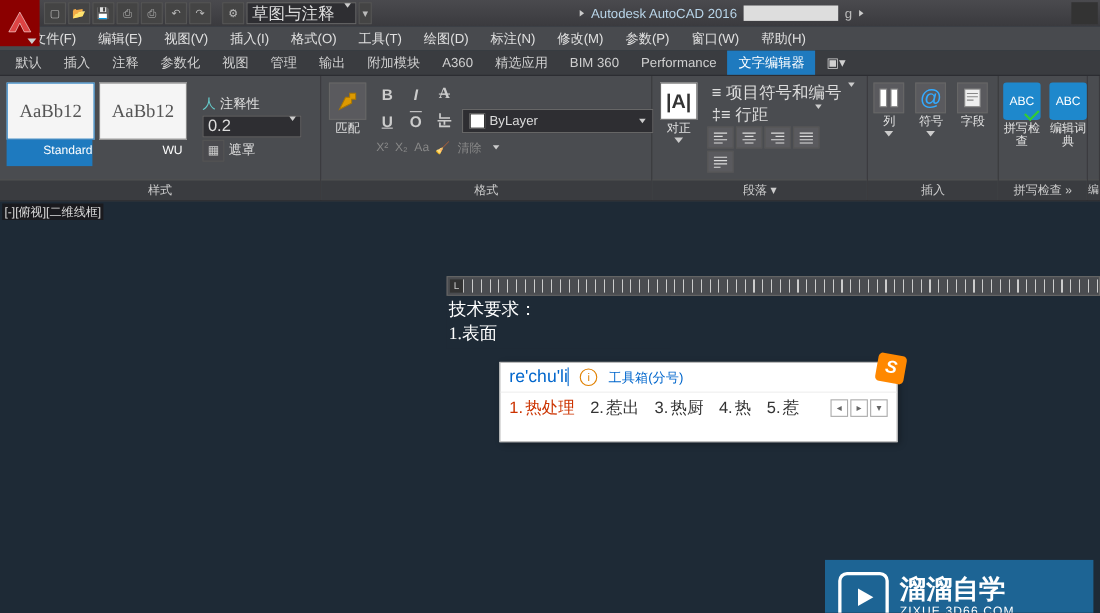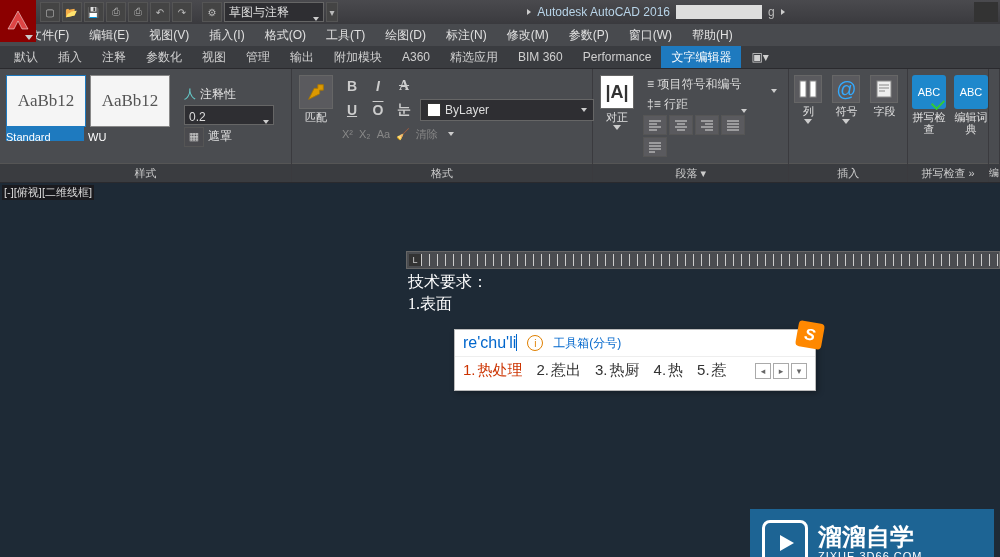--- a/index.html
+++ b/index.html
@@ -18,24 +18,24 @@
 .menu-item{padding:2px 10px;color:#e0e0e0;font-size:12px;cursor:default}
 .tabbar{height:22px;background:#3a3c40;display:flex;align-items:center;padding-left:4px;border-bottom:1px solid #2a2a2e}
 .tab{padding:3px 10px;color:#d0d0d0;font-size:12px;height:16px;display:flex;align-items:center}
 .tab.active{background:#1e7abf;color:#fff}
 .ribbon{overflow:hidden;background:#4a4c50;border-bottom:1px solid #2a2a2e;display:flex}
 .panel{border-right:1px solid #3a3a3e;display:flex;flex-direction:column}
 .panel-body{flex:1;display:flex;padding:4px;gap:4px}
 .panel-title{height:18px;background:#3a3c40;color:#ccc;text-align:center;font-size:11px;line-height:18px;border-top:1px solid #555}
 .style-box{width:78px;height:50px;background:#f5f5f5;color:#555;font-family:Georgia,serif;font-size:17px;display:flex;align-items:center;justify-content:center;border:1px solid #888}
 .style-box.sel{border:1px solid #1e7abf}
-.style-label{width:78px;height:14px;text-align:left;font-size:11px;color:#fff;line-height:20px}
+.style-label{width:78px;height:24px;text-align:right;font-size:11px;color:#fff;line-height:20px}
 .style-label.sel{background:#1e7abf}
 .col{display:flex;flex-direction:column;gap:2px;padding:2px}
-.small-dd{background:#2e2e32;border:1px solid #666;height:18px;font-size:12px;color:#ddd;display:flex;align-items:flex-end;padding:0 4px;min-width:40px;justify-content:space-between}
+.small-dd{background:#2e2e32;border:1px solid #666;height:18px;font-size:15px;color:#ddd;display:flex;align-items:flex-start;padding:0 4px;min-width:40px;justify-content:space-between}
 .chev{width:0;height:0;border-left:3px solid transparent;border-right:3px solid transparent;border-top:4px solid #ccc;margin-left:4px}
 .chev-r{width:0;height:0;border-top:3px solid transparent;border-bottom:3px solid transparent;border-left:4px solid #ccc}
 .icon-b{width:18px;height:18px;border:1px solid #555;display:flex;align-items:center;justify-content:center;font-size:11px;color:#ccc;background:#4a4a4e}
 .fmt-b{color:#ccc;font-weight:bold;font-size:14px;width:20px;text-align:center}
 .fmt-row{display:flex;gap:6px;align-items:center;height:22px}
 .font-dd{background:#2e2e32;border:1px solid #666;height:20px;font-size:12px;color:#ddd;display:flex;align-items:center;padding:0 6px;width:160px;justify-content:space-between}
 .bylayer{display:flex;align-items:center;gap:4px}
 .color-sw{width:12px;height:12px;background:#fff;border:1px solid #333}
 .big-btn{display:flex;flex-direction:column;align-items:center;gap:2px;padding:2px;min-width:36px}
 .big-btn-icon{width:32px;height:32px;border:1px solid #666;background:#5a5a5e;display:flex;align-items:center;justify-content:center}
@@ -50,21 +50,21 @@
 .ruler-ticks{flex:1;height:12px;background:repeating-linear-gradient(90deg,#ccc 0 1px,transparent 1px 8px)}
 .text-edit{position:absolute;top:86px;left:406px;width:200px;height:44px;color:#fff;font-size:16px;padding:2px;background:#1e2a36;font-family:"SimSun","Microsoft YaHei"}
 .text-edit .line{line-height:22px}
 .ime-box{position:absolute;top:146px;left:454px;width:360px;background:#fff;border:1px solid #bbb;box-shadow:2px 2px 6px rgba(0,0,0,.3)}
 .ime-top{display:flex;align-items:center;padding:4px 8px;gap:10px;font-size:14px}
 .ime-pinyin{color:#0066cc;font-size:16px}
 .ime-cursor{border-right:1px solid #0066cc;animation:blink 1s infinite}
 .ime-tool{color:#0066cc;font-size:12px}
 .ime-info{width:14px;height:14px;border:1px solid #e08000;border-radius:50%;color:#e08000;font-size:10px;display:flex;align-items:center;justify-content:center}
 .ime-logo{position:absolute;right:-8px;top:-8px;width:26px;height:26px;background:#ff8800;border-radius:4px;transform:rotate(10deg);display:flex;align-items:center;justify-content:center;color:#fff;font-size:16px;font-weight:bold;font-style:italic}
-.ime-cands{display:flex;padding:4px 8px 10px;gap:14px;font-size:15px;align-items:center;border-top:1px solid #eee}
+.ime-cands{display:flex;padding:4px 8px 21px;gap:14px;font-size:15px;align-items:center;border-top:1px solid #eee}
 .cand{color:#333}
 .cand .num{margin-right:2px}
 .cand.sel{color:#cc3300}
 .ime-nav{margin-left:auto;display:flex;gap:2px}
 .ime-nav-btn{width:14px;height:14px;border:1px solid #aaa;font-size:9px;display:flex;align-items:center;justify-content:center;color:#666}
 .watermark{position:absolute;right:6px;bottom:6px;width:220px;height:68px;background:rgba(30,120,180,.75);display:flex;align-items:center;gap:10px;padding:0 12px}
 .wm-icon{width:40px;height:40px;border:3px solid #fff;border-radius:8px;display:flex;align-items:center;justify-content:center}
 .wm-play{width:0;height:0;border-top:8px solid transparent;border-bottom:8px solid transparent;border-left:14px solid #fff;margin-left:3px}
 .wm-text{color:#fff}
 .wm-text .big{font-size:24px;font-weight:bold;line-height:26px}

